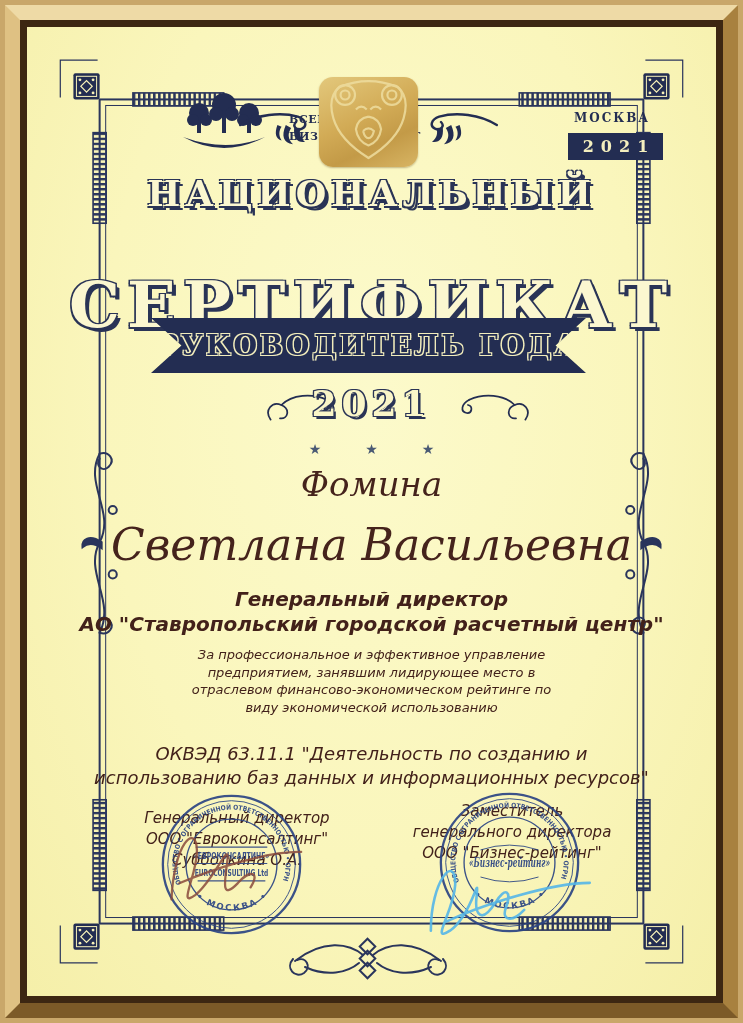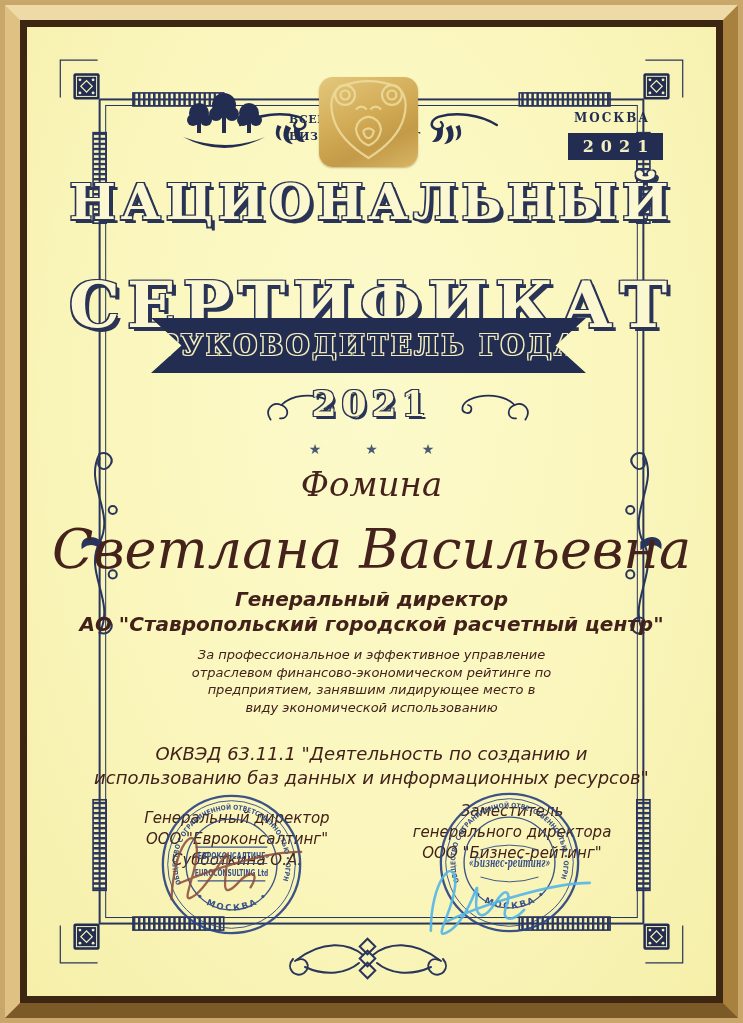--- a/index.html
+++ b/index.html
@@ -24,39 +24,39 @@
   .year-badge { background:#232d52; color:#f4efbe; font-weight:bold; font-size:16px;
                 letter-spacing:7px; padding:4px 0 4px 7px; text-align:center; width:88px; }
   .bear-tile { width:99px; height:90px; border-radius:14px;
                background:linear-gradient(155deg,#e3c87c 0%,#d2ab56 45%,#c39a47 70%,#d8b564 100%);
                box-shadow:0 1px 2px rgba(90,60,10,.35); }
 
   
   .title1, .title2 { font-weight:bold; color:#fbf7d0; white-space:nowrap;
      text-shadow:-1.5px -1.5px 0 #2a3456, 1.5px -1.5px 0 #2a3456, -1.5px 1.5px 0 #2a3456,
                  1.5px 1.5px 0 #2a3456, 4px 4px 0 #2a3456; }
-  .title1 { font-size:49px; letter-spacing:5px; }
+  .title1 { font-size:35px; letter-spacing:5px; }
   .title2 { font-size:64px; letter-spacing:7px; }
 
   .ribbon { background:#232d52; height:55px; line-height:55px;
             clip-path:polygon(0 0,100% 0,93% 50%,100% 100%,0 100%,7% 50%); }
   .ribbon-text { font-weight:bold; font-size:27px; letter-spacing:3px; color:#232d52; white-space:nowrap;
      text-shadow:-1.2px -1.2px 0 #f1ecbc, 1.2px -1.2px 0 #f1ecbc, -1.2px 1.2px 0 #f1ecbc, 1.2px 1.2px 0 #f1ecbc; }
 
   .year-big { font-weight:bold; font-size:36px; letter-spacing:5px; color:#faf6c8;
      text-shadow:-1.2px -1.2px 0 #2a3456, 1.2px -1.2px 0 #2a3456, -1.2px 1.2px 0 #2a3456,
                  2.5px 2.5px 0 #2a3456; }
 
   .stars { color:#4a5a74; font-size:14px; letter-spacing:44px; padding-left:44px;
            font-family:"DejaVu Sans", sans-serif; }
 
   
   .name { font-style:italic; color:#45231c; line-height:1.0; }
   .name-1 { font-size:34px; }
-  .name-2 { font-size:54px; }
+  .name-2 { font-size:44px; }
   .body-it { font-style:italic; font-family:"DejaVu Sans", sans-serif; color:#42211a; }
   .pos1 { font-size:20px; font-weight:bold; }
   .pos2 { font-size:20px; font-weight:bold; }
   .cite { font-size:13px; line-height:1.35; }
   .okv  { font-size:18px; line-height:1.35; }
 
   .sig-block { font-style:italic; font-family:"DejaVu Sans", sans-serif; color:#42211a;
                font-size:15px; line-height:1.4; text-align:center; }
 
   .stamp { opacity:.92; }
@@ -246,22 +246,22 @@
     <div class="abs ctr stars" style="top:414px;"><span>★</span><span>★</span><span>★</span></div>
 
     <div class="abs ctr name name-1" style="top:440px;">Фомина</div>
     <div class="abs ctr name name-2" style="top:496px;">Светлана Васильевна</div>
 
     <div class="abs ctr body-it pos1" style="top:560px;">Генеральный директор</div>
     <div class="abs ctr body-it pos2" style="top:585px;">АО "Ставропольский городской расчетный центр"</div>
 
     <div class="abs ctr body-it cite" style="top:619px;">
       <div>За профессиональное и эффективное управление</div>
+      <div>предприятием, занявшим лидирующее место в</div>
       <div>отраслевом финансово-экономическом рейтинге по</div>
-      <div>предприятием, занявшим лидирующее место в</div>
       <div>виду экономической использованию</div>
     </div>
 
     <div class="abs ctr body-it okv" style="top:715px;">
       <div>ОКВЭД 63.11.1 "Деятельность по созданию и</div>
       <div>использованию баз данных и информационных ресурсов"</div>
     </div>
 
     <div class="abs sig-block" style="left:60px;top:781px;width:300px;">
       <div>Генеральный директор</div>

